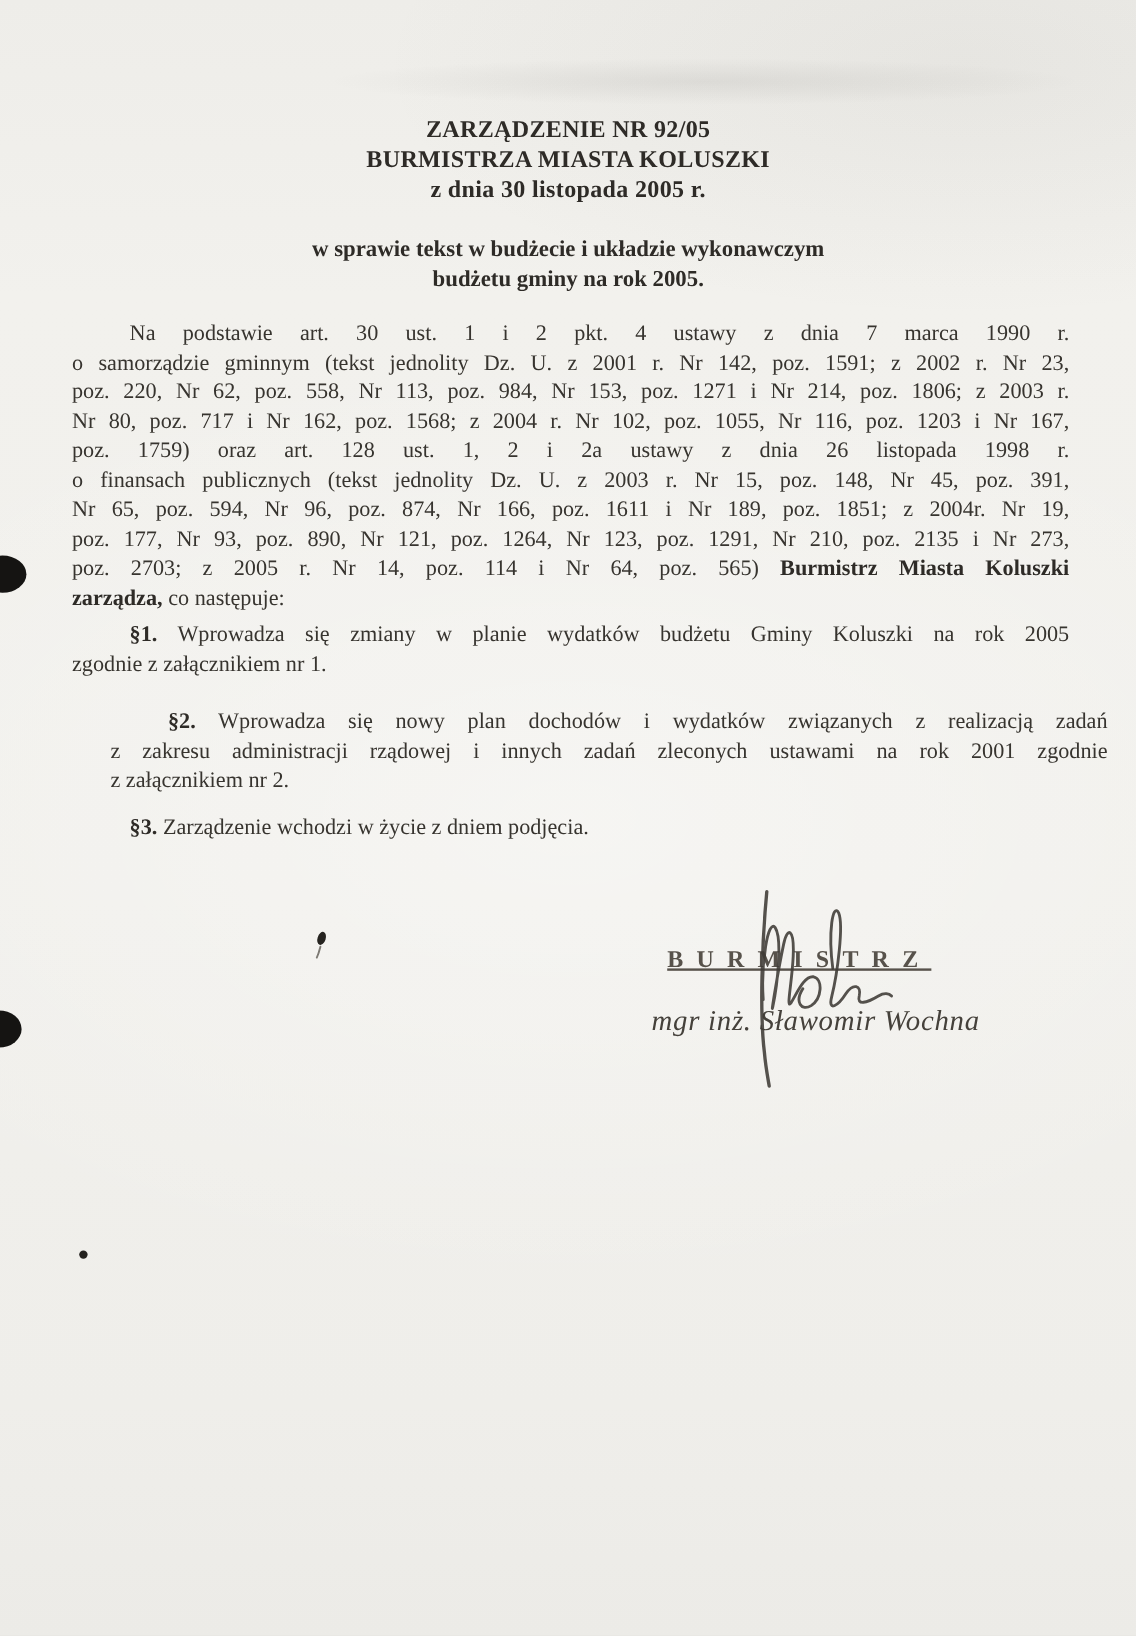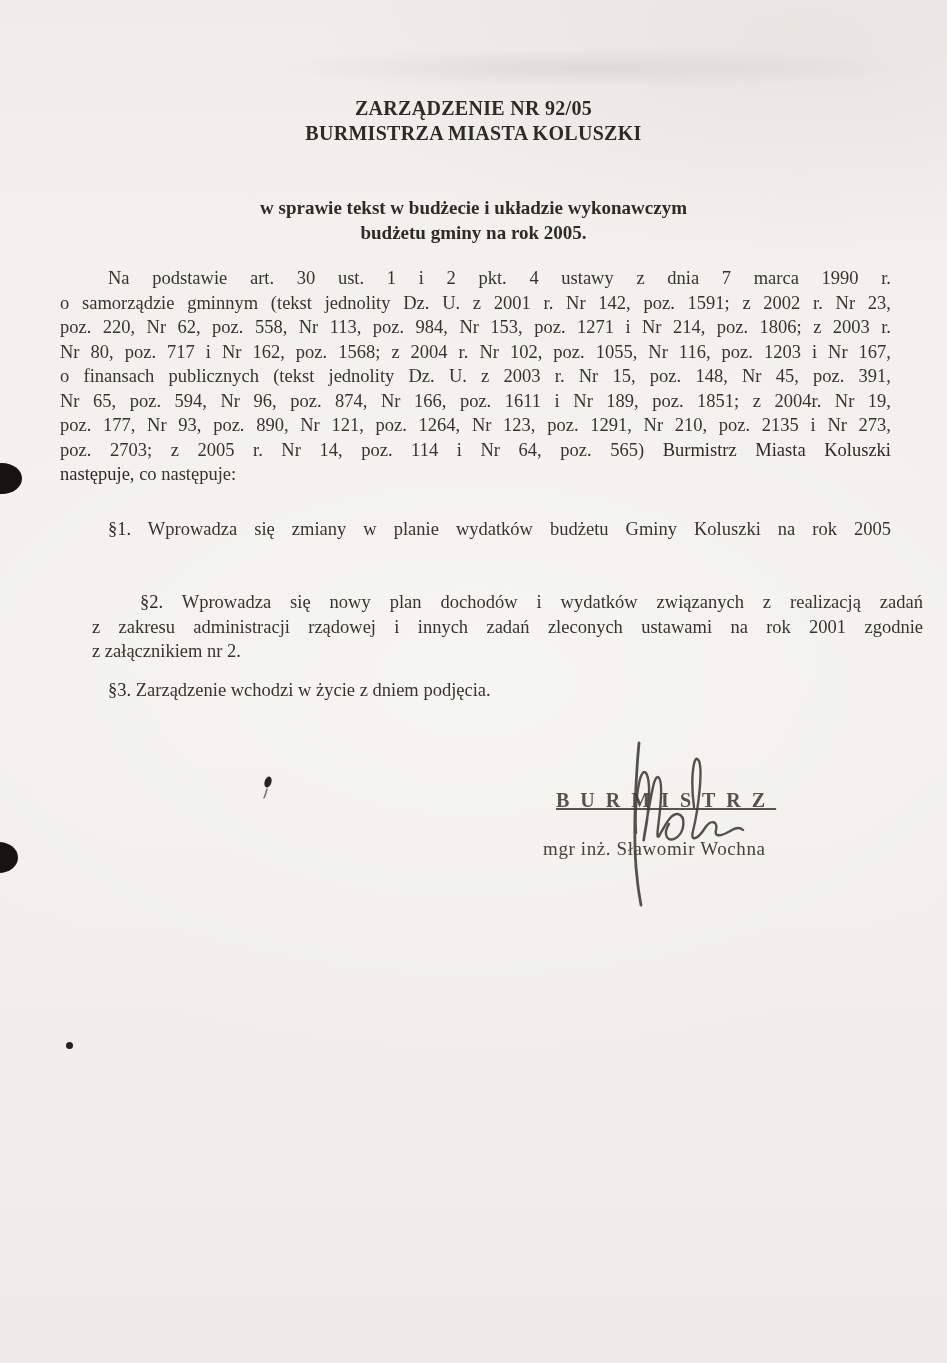--- a/index.html
+++ b/index.html
@@ -39,39 +39,40 @@
 
   
   .bodytext {
     left: 60px; width: 831px;
     font-size: 18.5px; line-height: 24.5px;
     color: #37342f;
   }
   .line { white-space: normal; }
   .jline { text-align: justify; text-align-last: justify; }
   .indent { padding-left: 48px; }
-  b, .bold { font-weight: normal; color: #2e2b27; }
+  b, .bold { font-weight: bold; color: #2e2b27; }
 
   .preamble  { top: 266px; }
   .section-1 { top: 517px; }
   .section-2 { top: 590px; margin-left: 32px; }
   .section-3 { top: 678px; }
 
   
   .stamp-title {
     left: 556px; top: 789px;
     font-weight: bold;
     font-size: 20px;
     letter-spacing: 11px;
     color: #57524b;
     text-decoration: underline;
   }
   .stamp-name {
     left: 543px; top: 838px;
-    font-size: 19px;
+    font-style: italic;
+    font-size: 24px;
     letter-spacing: 0.6px;
     color: #45413b;
     text-align: center;
   }
   .sig-svg { left: 590px; top: 715px; }
 
   
   .punch-hole {
     background: #151412;
     border-radius: 50%;
@@ -93,41 +94,44 @@
 </head>
 <body>
 
 <div id="page">
 
   <div class="abs edge-shade"></div>
 
   <div class="abs title-block">
     <div class="line">ZARZĄDZENIE NR 92/05</div>
     <div class="line">BURMISTRZA MIASTA KOLUSZKI</div>
+    <div class="line">z dnia 30 listopada 2005 r.</div>
   </div>
 
   <div class="abs subject-block">
     <div class="line">w sprawie tekst w budżecie i układzie wykonawczym</div>
     <div class="line">budżetu gminy na rok 2005.</div>
   </div>
 
   <div class="abs bodytext preamble">
     <div class="line jline indent">Na podstawie art. 30 ust. 1 i 2 pkt. 4 ustawy z dnia 7 marca 1990 r.</div>
     <div class="line jline">o samorządzie gminnym (tekst jednolity Dz. U. z 2001 r. Nr 142, poz. 1591; z 2002 r. Nr 23,</div>
     <div class="line jline">poz. 220, Nr 62, poz. 558, Nr 113, poz. 984, Nr 153, poz. 1271 i Nr 214, poz. 1806; z 2003 r.</div>
     <div class="line jline">Nr 80, poz. 717 i Nr 162, poz. 1568; z 2004 r. Nr 102, poz. 1055, Nr 116, poz. 1203 i Nr 167,</div>
+    <div class="line jline">poz. 1759) oraz art. 128 ust. 1, 2 i 2a ustawy z dnia 26 listopada 1998 r.</div>
     <div class="line jline">o finansach publicznych (tekst jednolity Dz. U. z 2003 r. Nr 15, poz. 148, Nr 45, poz. 391,</div>
     <div class="line jline">Nr 65, poz. 594, Nr 96, poz. 874, Nr 166, poz. 1611 i Nr 189, poz. 1851; z 2004r. Nr 19,</div>
     <div class="line jline">poz. 177, Nr 93, poz. 890, Nr 121, poz. 1264, Nr 123, poz. 1291, Nr 210, poz. 2135 i Nr 273,</div>
     <div class="line jline"><span>poz. 2703; z 2005 r. Nr 14, poz. 114 i Nr 64, poz. 565)</span> <span class="bold">Burmistrz Miasta Koluszki</span></div>
-    <div class="line"><span class="bold">następuje,</span> <span>co następuje:</span></div>
+    <div class="line"><span class="bold">zarządza,</span> <span>co następuje:</span></div>
   </div>
 
   <div class="abs bodytext section-1">
     <div class="line jline indent"><span class="bold">§1.</span> <span>Wprowadza się zmiany w planie wydatków budżetu Gminy Koluszki na rok 2005</span></div>
+    <div class="line">zgodnie z załącznikiem nr 1.</div>
   </div>
 
   <div class="abs bodytext section-2">
     <div class="line jline indent"><span class="bold">§2.</span> <span>Wprowadza się nowy plan dochodów i wydatków związanych z realizacją zadań</span></div>
     <div class="line jline">z zakresu administracji rządowej i innych zadań zleconych ustawami na rok 2001 zgodnie</div>
     <div class="line">z załącznikiem nr 2.</div>
   </div>
 
   <div class="abs bodytext section-3">
     <div class="line indent"><span class="bold">§3.</span> <span>Zarządzenie wchodzi w życie z dniem podjęcia.</span></div>

